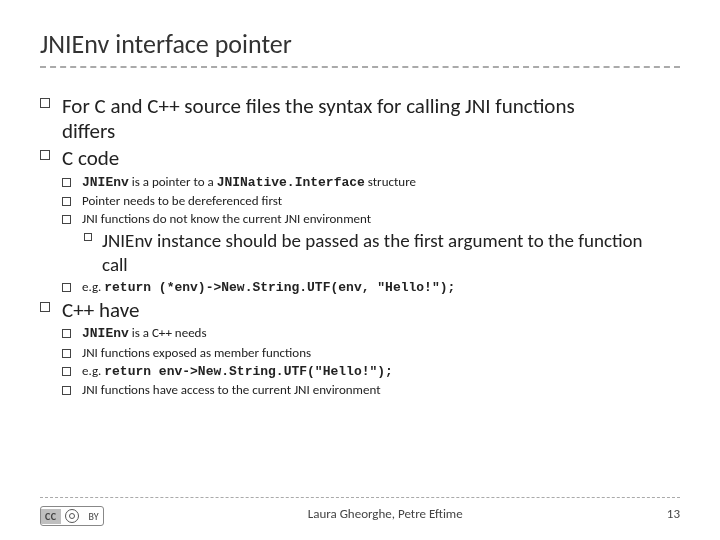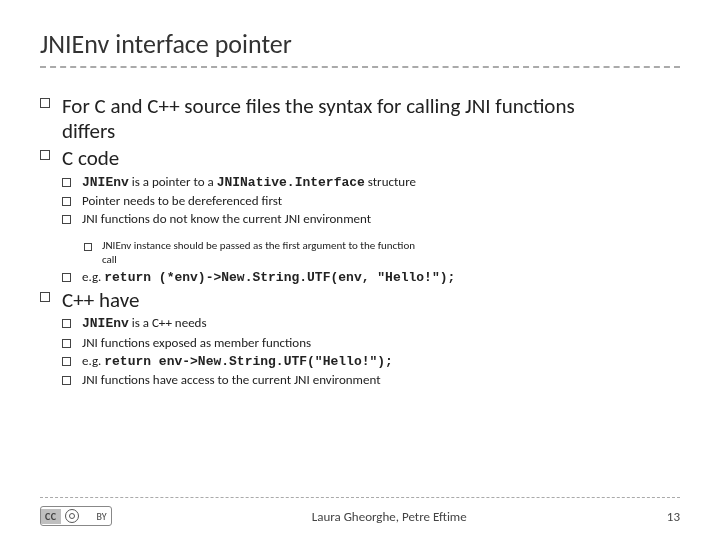--- a/index.html
+++ b/index.html
@@ -3,30 +3,30 @@
 <meta charset="utf-8">
 <style>
 html,body{margin:0;padding:0}
 body{width:720px;height:540px;background:#fff;font-family:Calibri,"Segoe UI",Arial,sans-serif;color:#222;position:relative;box-sizing:border-box}
 .slide{padding:28px 40px 0 40px}
 .title{font-size:26px;font-weight:400;color:#333;padding-bottom:6px;border-bottom:2px dashed #aaa;margin-bottom:26px}
 .b1{font-size:21px;line-height:1.2;margin:2px 0;padding-left:22px;position:relative}
 .b1::before{content:"";position:absolute;left:0;top:4px;width:10px;height:10px;border:1.5px solid #444;box-sizing:border-box}
 .b2{font-size:13px;line-height:1.25;margin:2px 0 2px 22px;padding-left:20px;position:relative}
 .b2::before{content:"";position:absolute;left:0;top:4px;width:9px;height:9px;border:1.5px solid #444;box-sizing:border-box}
-.b3{font-size:11px;line-height:1.25;margin:12px 0 2px 44px;padding-left:18px;position:relative}
+.b3{font-size:19px;line-height:1.25;margin:2px 0 2px 44px;padding-left:18px;position:relative}
 .b3::before{content:"";position:absolute;left:0;top:4px;width:8px;height:8px;border:1.2px solid #444;box-sizing:border-box}
 .mono{font-family:"Courier New",monospace}
 .bold{font-weight:700}
 .footer{position:absolute;left:0;right:0;bottom:14px;padding:0 40px}
 .ftop{border-top:1.5px dashed #aaa;height:8px}
-.frow{display:flex;align-items:center;justify-content:space-between;font-size:13px;color:#444}
+.frow{display:flex;align-items:flex-start;justify-content:space-between;font-size:13px;color:#444}
 .cc{display:inline-flex;align-items:center;height:18px;border:1px solid #888;border-radius:3px;overflow:hidden;font-size:10px}
 .cc .l{background:#bfbfbf;padding:1px 4px;font-weight:700;letter-spacing:.5px}
-.cc .r{padding:1px 4px;display:flex;align-items:center;gap:18px}
+.cc .r{padding:1px 4px;display:flex;align-items:center;gap:10px}
 .cc .by{width:12px;height:12px;border:1px solid #555;border-radius:50%;display:inline-flex;align-items:center;justify-content:center}
 .cc .by::after{content:"";width:4px;height:4px;border:1px solid #555;border-radius:50%}
 </style>
 </head>
 <body>
 
 <div class="slide">
   <div class="title">JNIEnv interface pointer</div>
 
   <div class="b1">

